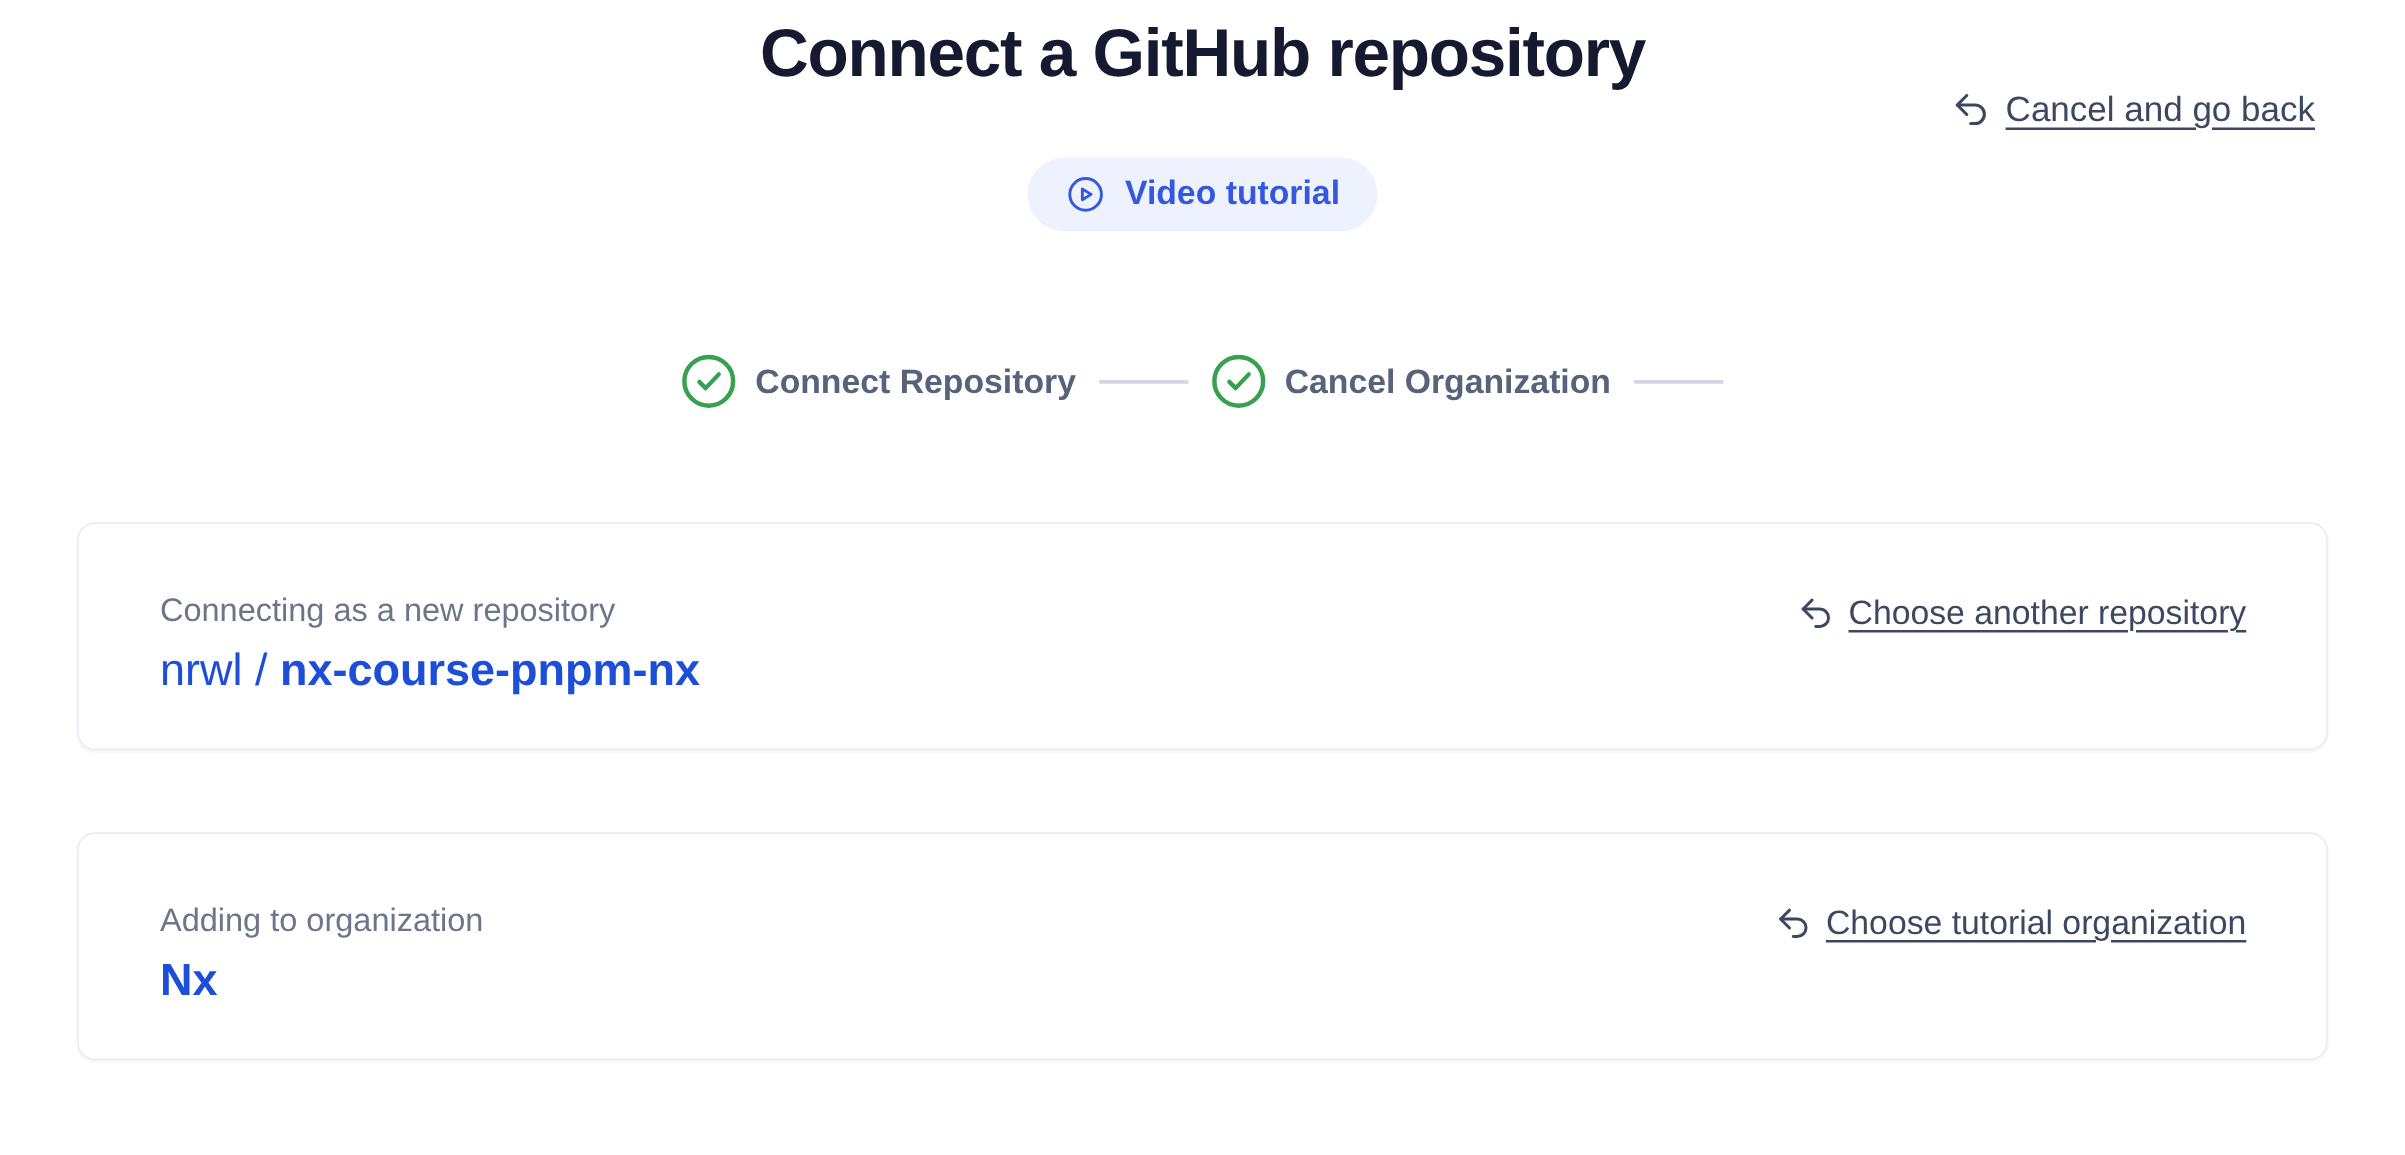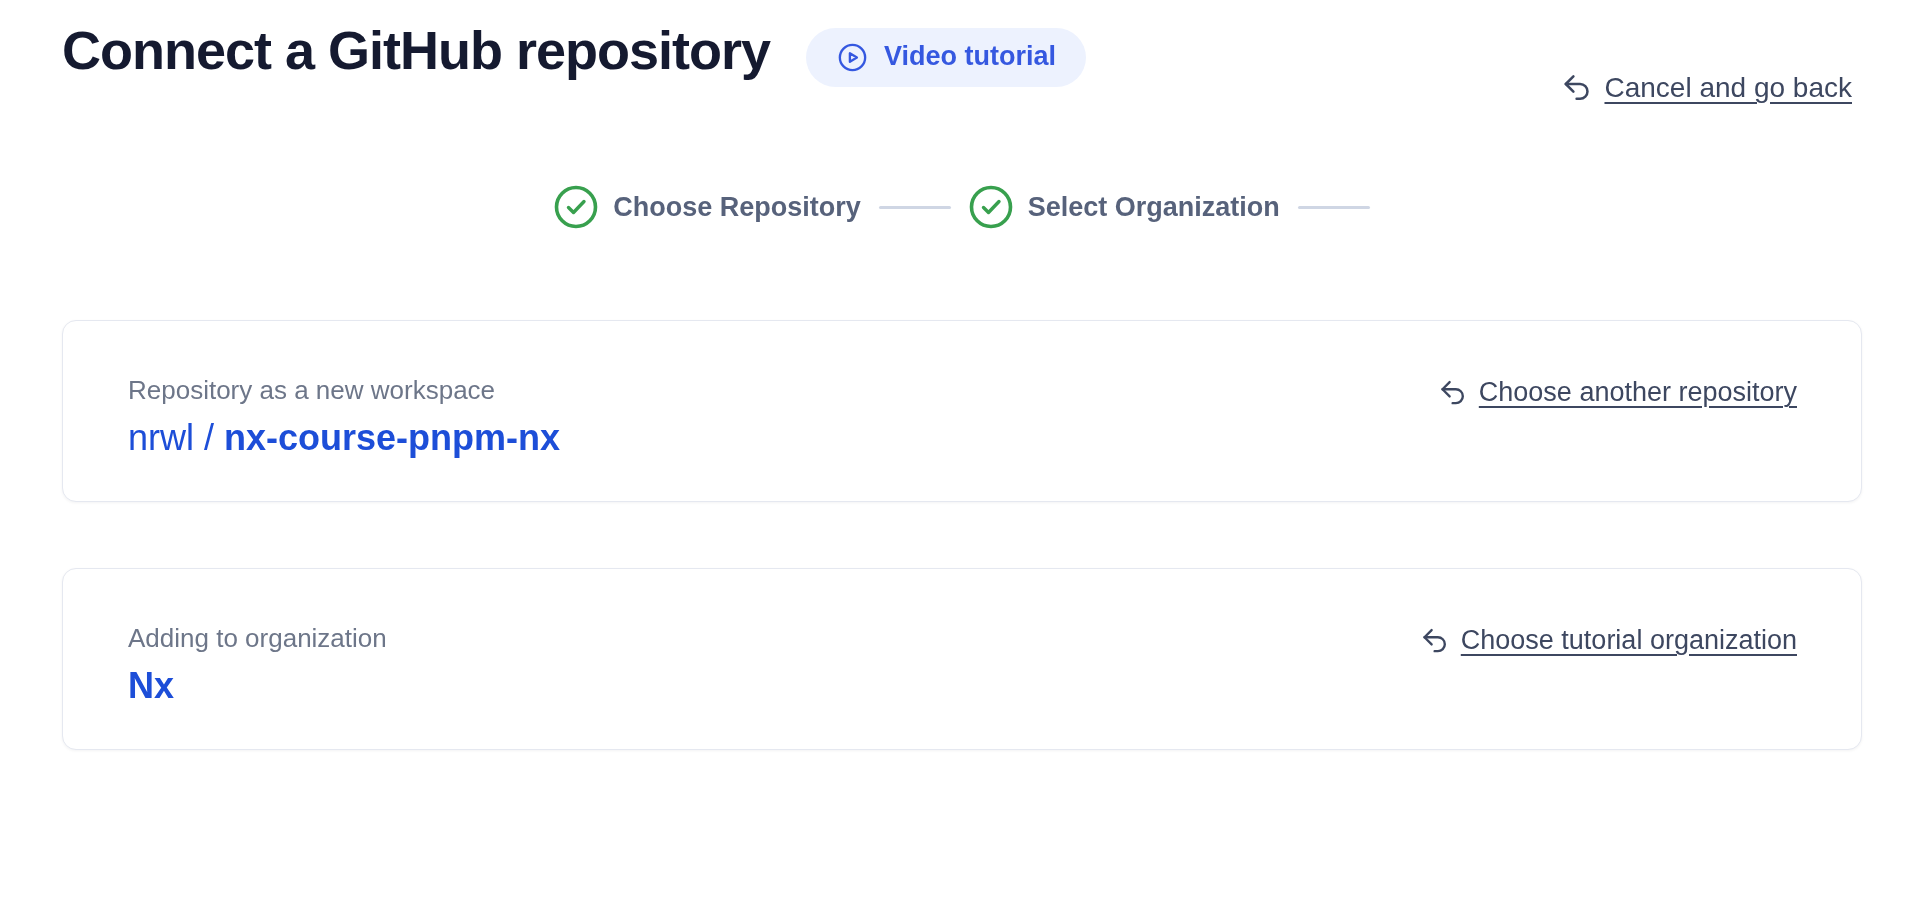--- a/index.html
+++ b/index.html
@@ -15,21 +15,21 @@
   .content { padding: 0 62px; }
 
   
   .eyebrow {
     margin-top: 78px;
     font-size: 26px;
     line-height: 32px;
     color: #97a3b6;
     font-weight: 400;
   }
-  .title-row { display: flex; align-items: center; gap: 36px; margin-top: 12px; }
+  .title-row { display: flex; align-items: center; gap: 36px; margin-top: 12px; flex-direction: column; }
   .page-title {
     font-size: 54px;
     line-height: 62px;
     font-weight: 800;
     letter-spacing: -1px;
     color: #151a30;
   }
   .video-pill {
     display: inline-flex; gap: 15px;
     background: #edf2fe;
@@ -144,44 +144,44 @@
 
   <div class="stepper">
 
     <div class="step">
       <span class="step-circle">
         <svg viewBox="0 0 44 44" fill="none">
           <circle cx="22" cy="22" r="19.5" stroke="#38a04e" stroke-width="3.6"></circle>
           <path d="M14.5 22.5 l5 5 L30 16.5" stroke="#38a04e" stroke-width="3.4" stroke-linecap="round" stroke-linejoin="round"></path>
         </svg>
       </span>
-      <span class="step-label">Choose Repository</span>
+      <span class="step-label">Connect Repository</span>
     </div>
 
     <div class="connector"></div>
 
     <div class="step">
       <span class="step-circle">
         <svg viewBox="0 0 44 44" fill="none">
           <circle cx="22" cy="22" r="19.5" stroke="#38a04e" stroke-width="3.6"></circle>
           <path d="M14.5 22.5 l5 5 L30 16.5" stroke="#38a04e" stroke-width="3.4" stroke-linecap="round" stroke-linejoin="round"></path>
         </svg>
       </span>
-      <span class="step-label">Select Organization</span>
+      <span class="step-label">Cancel Organization</span>
     </div>
 
     <div class="connector"></div>
 
 
   </div>
 </div>
 
 <div class="card card-repo">
   <div>
-    <div class="card-label">Repository as a new workspace</div>
+    <div class="card-label">Connecting as a new repository</div>
     <div class="card-value">
       <span>nrwl / </span><span class="value-bold">nx-course-pnpm-nx</span>
     </div>
   </div>
   <a class="card-action">
     <span class="undo-icon">
       <svg viewBox="0 0 24 24" fill="none" stroke="#3d4760" stroke-width="1.9" stroke-linecap="round" stroke-linejoin="round">
         <path d="M9.3 14.7 3.6 9l5.7-5.7"></path>
         <path d="M3.6 9h10.7a5.55 5.55 0 1 1 0 11.1h-2.6"></path>
       </svg>

